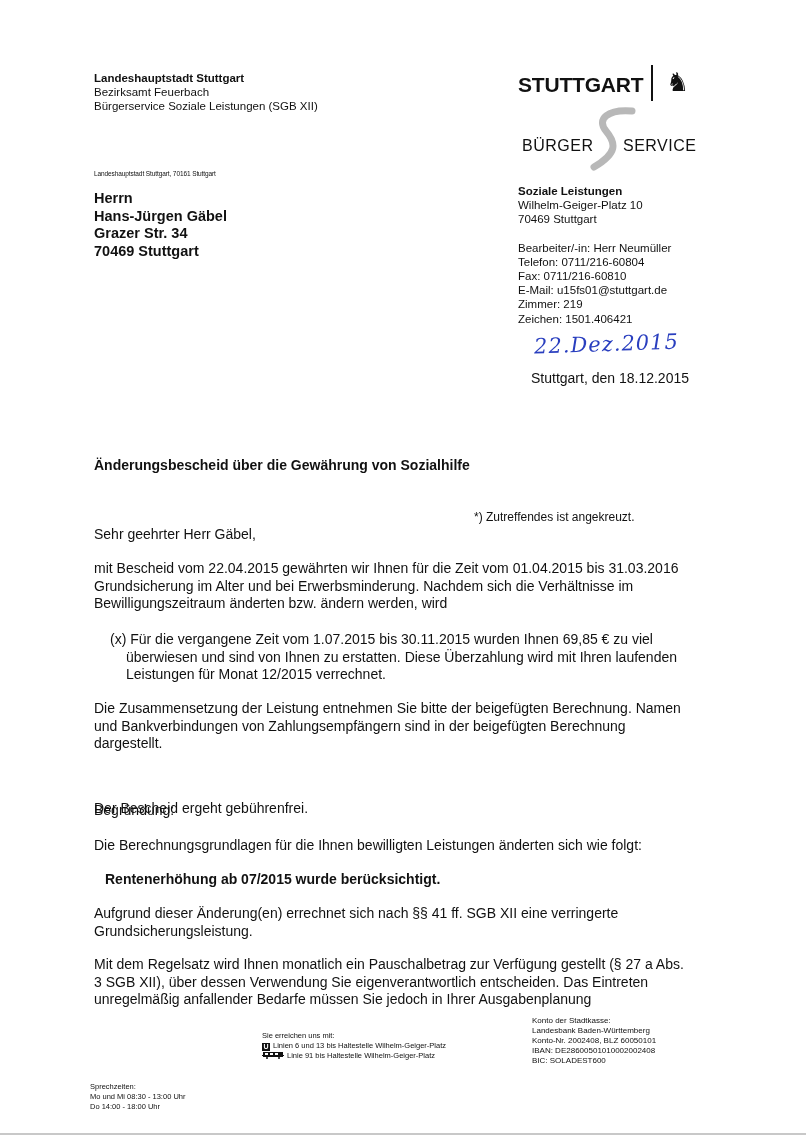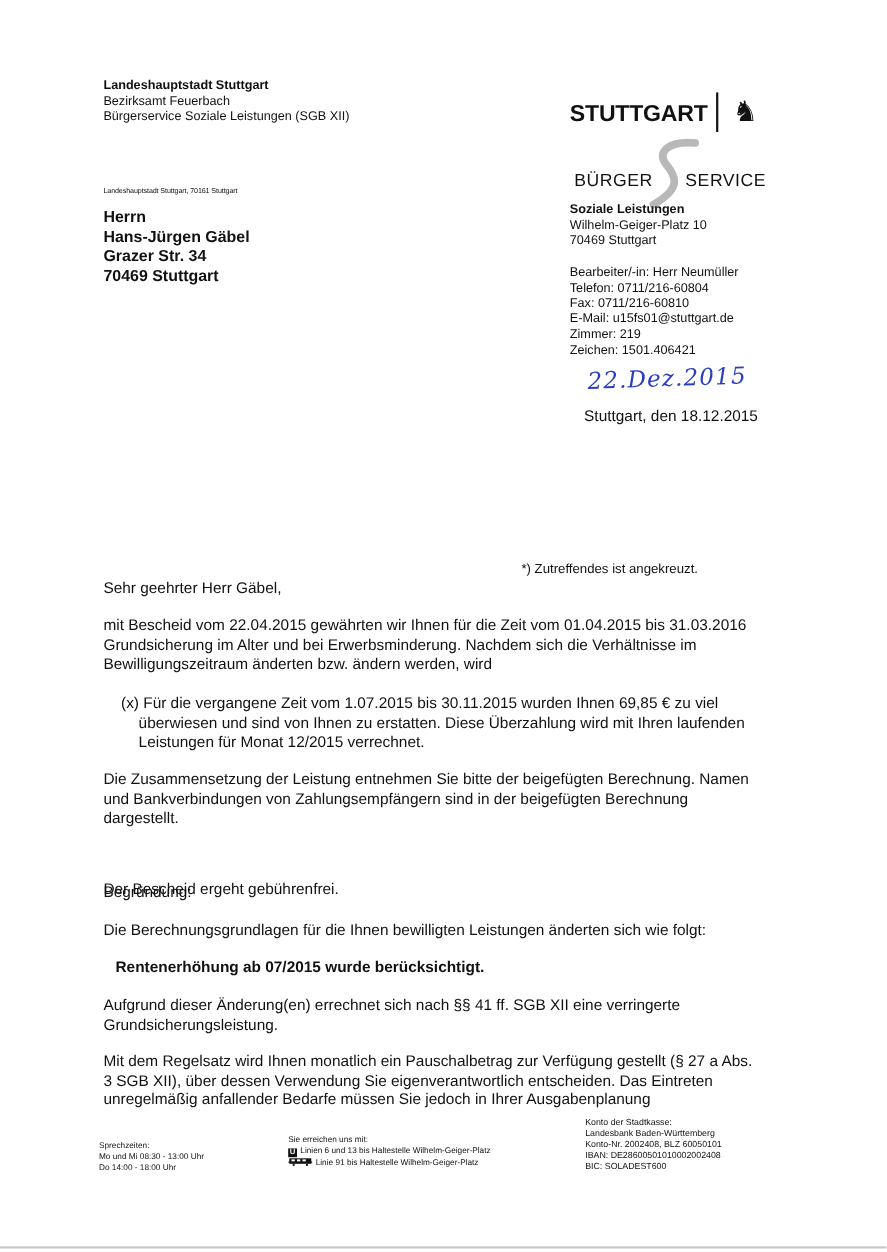--- a/index.html
+++ b/index.html
@@ -3,21 +3,21 @@
   <meta charset="utf-8">
   <style>
     html, body { margin: 0; padding: 0; background: #ffffff; }
     body { width: 806px; height: 1138px; position: relative; overflow: hidden;
            font-family: "Liberation Sans", sans-serif; color: #111; }
     .abs { position: absolute; }
     .sender { left: 94px; top: 71px; font-size: 11.5px; line-height: 14px; }
     .sender .b { font-weight: bold; }
     .return-line { left: 94px; top: 170px; font-size: 6.5px; letter-spacing: -0.1px; }
     .recipient { left: 94px; top: 190px; font-size: 14.5px; line-height: 17.5px; font-weight: bold; }
-    .logo { left: 518px; top: 80px; width: 190px; height: 108px; }
+    .logo { left: 518px; top: 61px; width: 190px; height: 108px; }
     .logo-word { position: absolute; left: 0; top: 12px; font-size: 21px; font-weight: bold; letter-spacing: -0.2px; }
     .logo-bar { position: absolute; left: 133px; top: 4px; width: 2px; height: 36px; background: #111; }
     .logo-horse { position: absolute; left: 148px; top: 6px; font-size: 26px; }
     .bs { position: absolute; left: 4px; top: 76px; font-size: 16px; letter-spacing: 0.5px; }
     .bs .l { position: absolute; left: 0; top: 0; }
     .bs .r { position: absolute; left: 101px; top: 0; }
     .swoosh { position: absolute; left: 70px; top: 46px; width: 50px; height: 64px; }
     .contact { left: 518px; top: 184px; font-size: 11.5px; line-height: 14.2px; }
     .contact .b { font-weight: bold; }
     .contact .gap { height: 14px; }
@@ -76,36 +76,37 @@
   <div>Fax: 0711/216-60810</div>
   <div>E-Mail: u15fs01@stuttgart.de</div>
   <div>Zimmer: 219</div>
   <div>Zeichen: 1501.406421</div>
 </div>
 
 <div class="abs stamp">22.Dez.2015</div>
 <div class="abs date">Stuttgart, den 18.12.2015</div>
 
 <div class="abs subject">
+  <div>Änderungsbescheid über die Gewährung von Sozialhilfe</div>
 </div>
 
 <div class="abs note">*) Zutreffendes ist angekreuzt.</div>
 
 <div class="abs body" style="top:526px;">Sehr geehrter Herr Gäbel,</div>
 <div class="abs body" style="top:560px;">mit Bescheid vom 22.04.2015 gewährten wir Ihnen für die Zeit vom 01.04.2015 bis 31.03.2016 Grundsicherung im Alter und bei Erwerbsminderung. Nachdem sich die Verhältnisse im Bewilligungszeitraum änderten bzw. ändern werden, wird</div>
 <div class="abs body indent" style="top:631px; left:110px; width:590px;">(x) Für die vergangene Zeit vom 1.07.2015 bis 30.11.2015 wurden Ihnen 69,85 € zu viel überwiesen und sind von Ihnen zu erstatten. Diese Überzahlung wird mit Ihren laufenden Leistungen für Monat 12/2015 verrechnet.</div>
 <div class="abs body" style="top:700px;">Die Zusammensetzung der Leistung entnehmen Sie bitte der beigefügten Berechnung. Namen und Bankverbindungen von Zahlungsempfängern sind in der beigefügten Berechnung dargestellt.</div>
 <div class="abs body" style="top:768px;margin-top:32px;">Der Bescheid ergeht gebührenfrei.</div>
 <div class="abs body" style="top:802px;">Begründung:</div>
 <div class="abs body" style="top:837px;">Die Berechnungsgrundlagen für die Ihnen bewilligten Leistungen änderten sich wie folgt:</div>
 <div class="abs body" style="top:871px; font-weight:bold;padding-left:11px;">Rentenerhöhung ab 07/2015 wurde berücksichtigt.</div>
 <div class="abs body" style="top:905px;">Aufgrund dieser Änderung(en) errechnet sich nach §§ 41 ff. SGB XII eine verringerte Grundsicherungsleistung.</div>
 <div class="abs body" style="top:956px;">Mit dem Regelsatz wird Ihnen monatlich ein Pauschalbetrag zur Verfügung gestellt (§ 27 a Abs. 3 SGB XII), über dessen Verwendung Sie eigenverantwortlich entscheiden. Das Eintreten unregelmäßig anfallender Bedarfe müssen Sie jedoch in Ihrer Ausgabenplanung</div>
 
-<div class="abs footer-ft" style="left:90px; top:1037px;">
+<div class="abs footer-ft" style="left:90px; top:1082px;">
   <div>Sprechzeiten:</div>
   <div>Mo und Mi 08:30 - 13:00 Uhr</div>
   <div>Do 14:00 - 18:00 Uhr</div>
 </div>
 
 <div class="abs footer-ft" style="left:262px; top:1031px;">
   <div>Sie erreichen uns mit:</div>
   <div>
     <span class="icon-u">U</span><span>Linien 6 und 13 bis Haltestelle Wilhelm-Geiger-Platz</span>
   </div>

